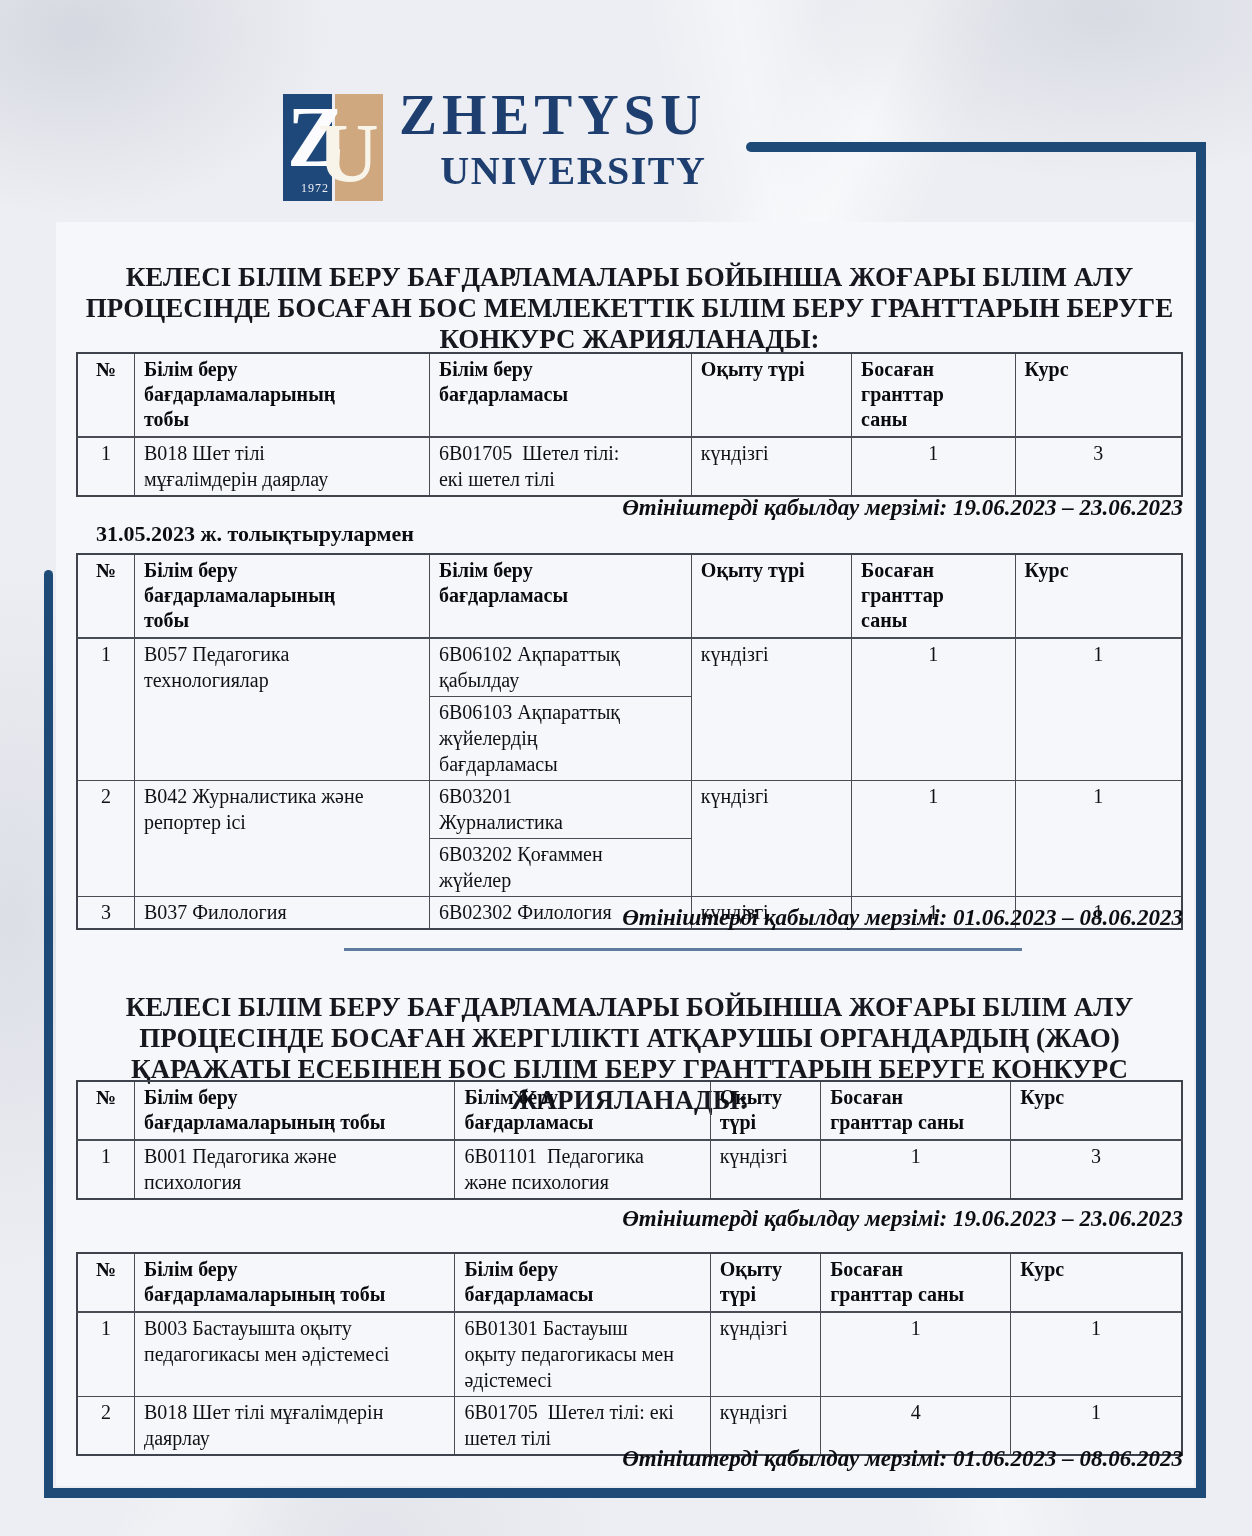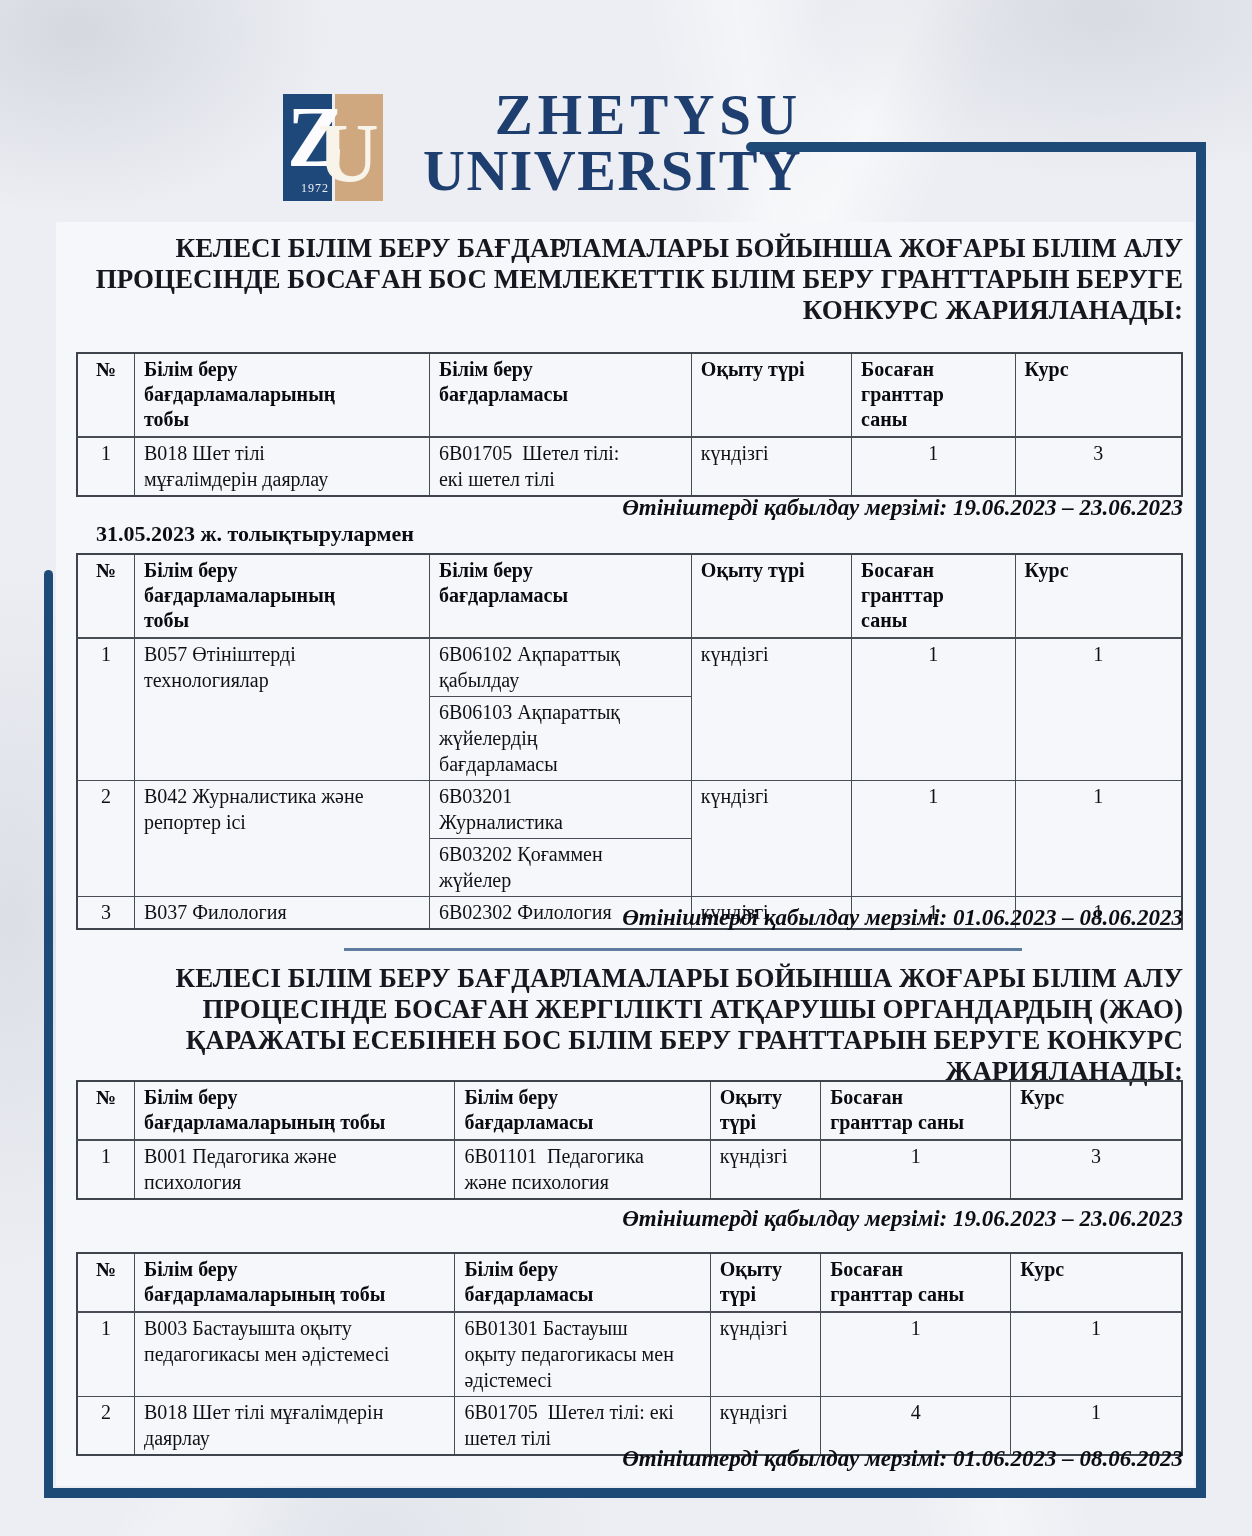--- a/index.html
+++ b/index.html
@@ -27,25 +27,25 @@
   .bar-left   { left:44px;   top:570px;  width:9px;    height:928px; border-radius:5px 5px 0 0; }
   
   .emblem { position:absolute; left:283px; top:94px; width:100px; height:107px; z-index:2; }
   .emblem .sq-left  { position:absolute; left:0;  top:0; width:49px; height:107px; background:#1e4879; }
   .emblem .sq-right { position:absolute; left:52px; top:0; width:48px; height:107px; background:#cfa87f; }
   .emblem .z { position:absolute; left:4px; top:-6px; font-size:86px; line-height:98px; color:#fcfcfe; font-weight:600; z-index:2; }
   .emblem .u { position:absolute; left:35px; top:12px; font-size:84px; line-height:96px; color:#f8f4ea; font-weight:600; z-index:2; }
   .emblem .year { position:absolute; left:18px; bottom:5px; font-size:12px; color:#eef0f5; letter-spacing:1px; z-index:2; }
   .logo-name { position:absolute; left:399px; top:84px; color:#1d3e6e; z-index:2;text-align:right; }
   .logo-line1 { font-size:57px; font-weight:700; letter-spacing:5px; line-height:62px; }
-  .logo-line2 { font-size:58px; font-weight:700; letter-spacing:1.5px; line-height:48px; margin-top:1px;margin-left:24px; }
+  .logo-line2 { font-size:40px; font-weight:700; letter-spacing:1.5px; line-height:48px; margin-top:1px;margin-left:24px; }
   
   .big-heading {
-    position:absolute; left:76px; width:1107px; text-align:right;
-    font-size:27px; line-height:31px; font-weight:bold; color:#16171f; z-index:2;
+    position:absolute; left:76px; width:1107px; text-align:center;
+    font-size:27px; line-height:31px; font-weight:bold; color:#16171f; z-index:2;margin-top:29px;
   }
   .h1 { top:233px; }
   .h2 { top:963px; }
   .deadline {
     position:absolute; left:76px; width:1107px; text-align:right;
     font-size:23px; font-weight:bold; font-style:italic; color:#0c0d13; z-index:2;
   }
   .d1 { top:495px; } .d2 { top:905px; } .d3 { top:1206px; } .d4 { top:1446px; }
   .amend-label { position:absolute; left:96px; top:521px; font-size:22px; font-weight:bold; color:#0c0d13; z-index:2; }
   .divider { position:absolute; left:344px; top:948px; width:678px; height:3px; background:#5d7ca0; z-index:2; }
@@ -150,21 +150,21 @@
           <th>Оқыту түрі</th>
           <th>Босаған
 гранттар
 саны</th>
           <th>Курс</th>
         </tr>
       </thead>
       <tbody>
         <tr>
           <td class="c" rowspan="2">1</td>
-          <td rowspan="2">В057 Өтініштерді
+          <td rowspan="2">В057 Педагогика
 технологиялар</td>
           <td>6В06102 Ақпараттық
 қабылдау</td>
           <td rowspan="2">күндізгі</td>
           <td class="c" rowspan="2">1</td>
           <td class="c" rowspan="2">1</td>
         </tr>
         <tr>
           <td>6В06103 Ақпараттық
 жүйелердің

